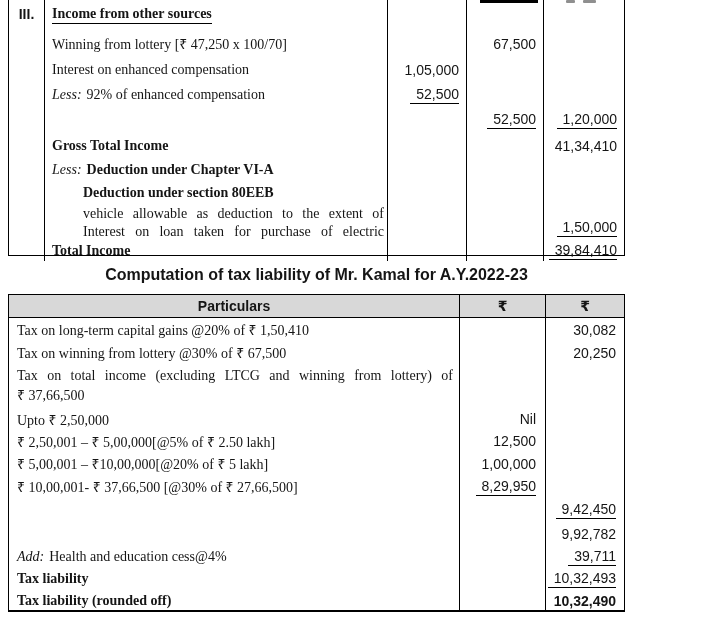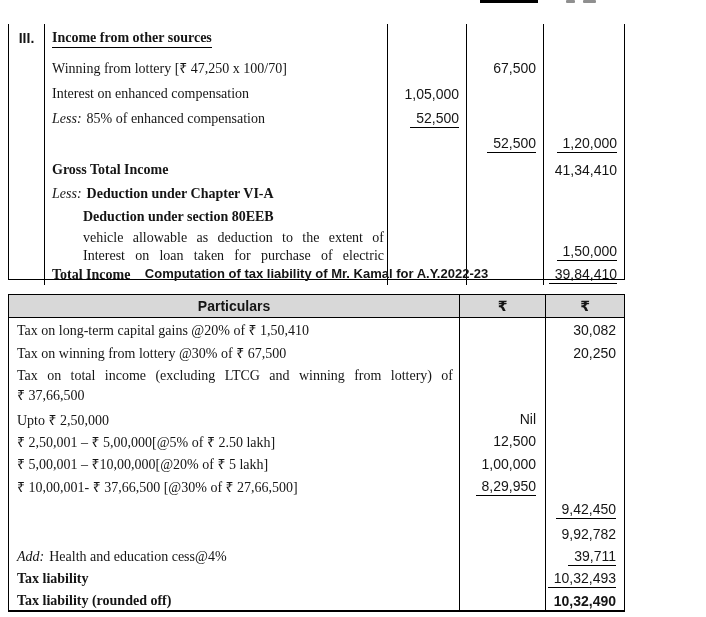--- a/index.html
+++ b/index.html
@@ -9,40 +9,40 @@
     font-size:14px;color:#151515;
     -webkit-font-smoothing:antialiased;
   }
   *{box-sizing:border-box;}
   .b{font-weight:bold;}
   .i{font-style:italic;}
 
   
   .t1{
     position:absolute;left:8px;top:0;width:617px;height:256px;
-    border:1.8px solid #000;border-top:none;margin-top:24px;
+    border:1.8px solid #000;border-top:none;
   }
   .t1row{display:grid;grid-template-columns:36px 343px 79px 77px 1fr;}
   .cell{border-right:1.5px solid #000;display:flex;align-items:center;overflow:hidden;}
   .cell.last{border-right:none;}
   .no{justify-content:center;align-items:flex-start;padding-top:6px;}
   .ptxt{padding-left:7px;padding-right:3px;font-family:Liberation Serif, serif;}
   .amt{justify-content:flex-end;padding-right:7px;}
   .amt.bot{align-items:flex-end;padding-bottom:4px;}
   .uv{border-bottom:1.4px solid #000;padding:0 0 1px 6px;}
   .hd-ul{display:inline-block;border-bottom:1.6px solid #000;padding-bottom:1px;}
   .indent{margin-left:31px;}
   .jlines{width:303px;line-height:18px;}
   .jline{text-align:justify;text-align-last:justify;}
   .gap{margin-left:5px;}
 
   
   .title{
     position:absolute;left:8px;top:266px;width:617px;
-    text-align:center;font-weight:bold;font-size:13px;
+    text-align:center;font-weight:bold;font-size:16px;
   }
 
   
   .t2{
     position:absolute;left:8px;top:294px;width:617px;height:318px;
     border:1.8px solid #000;border-bottom:2.4px solid #000;
   }
   .t2row{display:grid;grid-template-columns:451px 86px 1fr;}
   .t2 .ptxt{padding-left:8px;padding-right:7px;}
   .t2 .amt{padding-right:8px;}
@@ -95,21 +95,21 @@
       <span>1,05,000</span>
     </div>
     <div class="cell amt"></div>
     <div class="cell amt last"></div>
   </div>
 
   <div class="t1row" style="height:25px">
     <div class="cell no"></div>
     <div class="cell ptxt">
       <span class="i">Less:</span>
-      <span class="gap">85% of enhanced compensation</span>
+      <span class="gap">92% of enhanced compensation</span>
     </div>
     <div class="cell amt">
       <span class="uv">52,500</span>
     </div>
     <div class="cell amt"></div>
     <div class="cell amt last"></div>
   </div>
 
   <div class="t1row" style="height:26px">
     <div class="cell no"></div>

